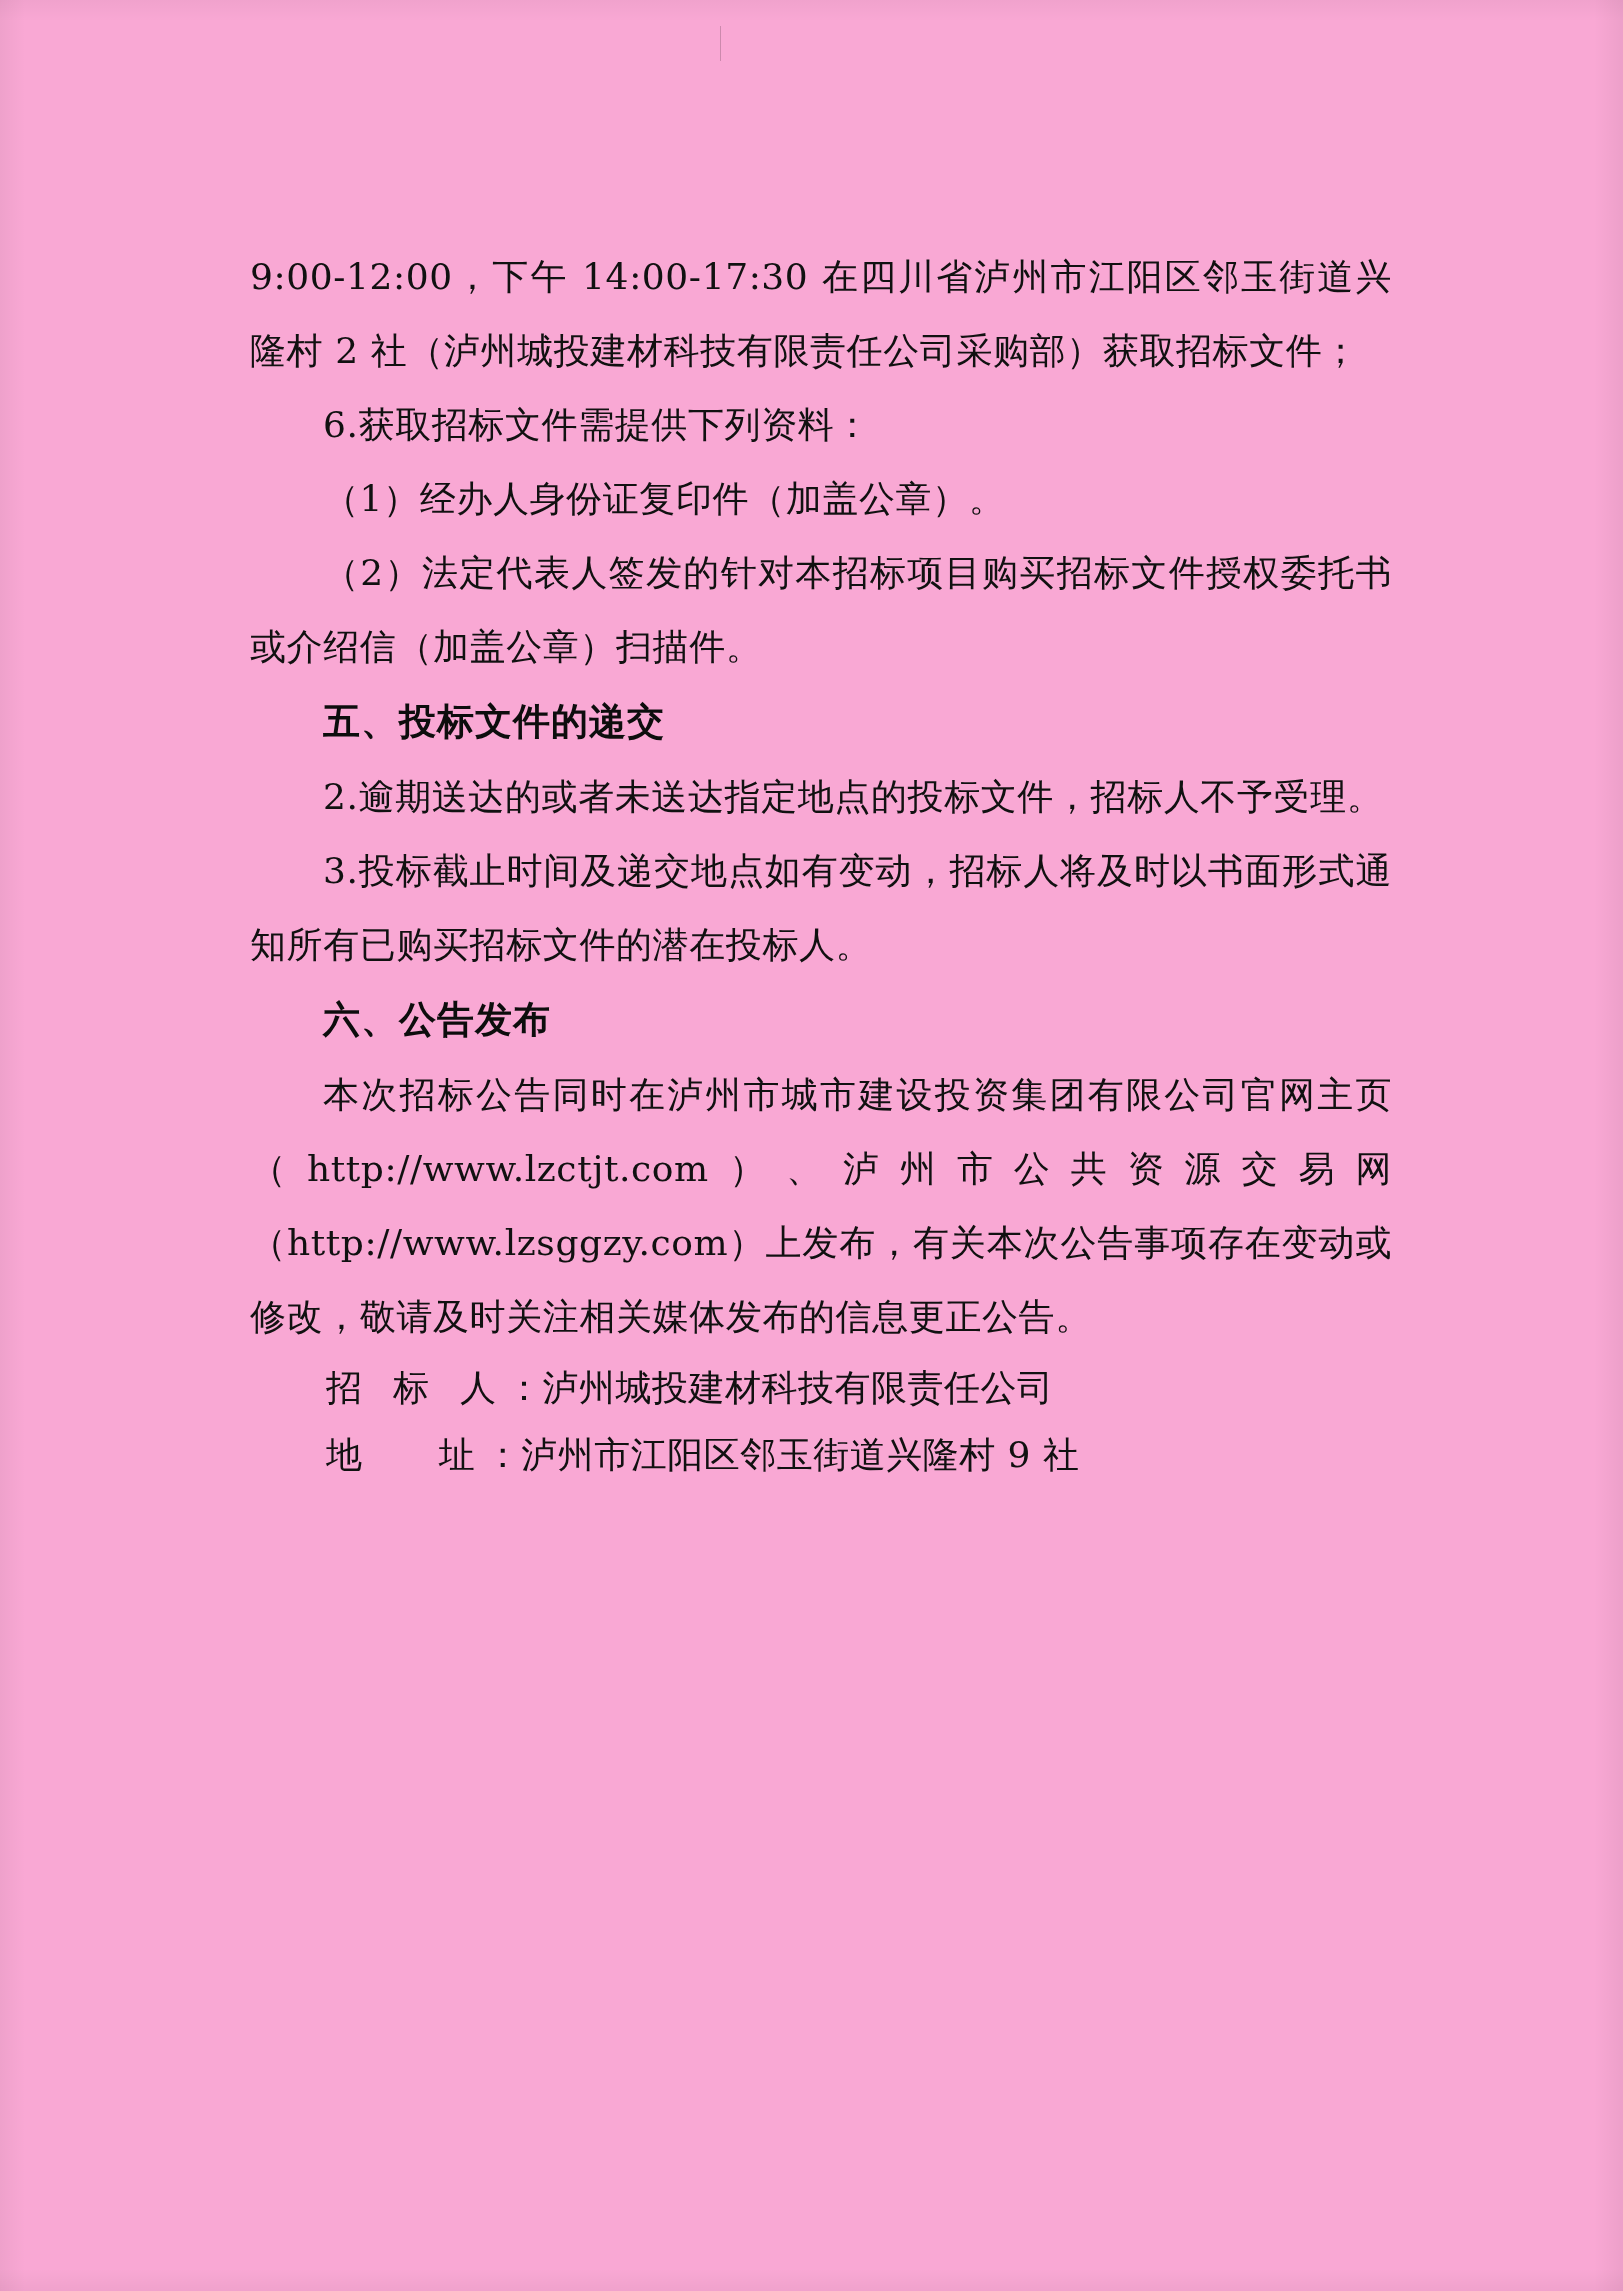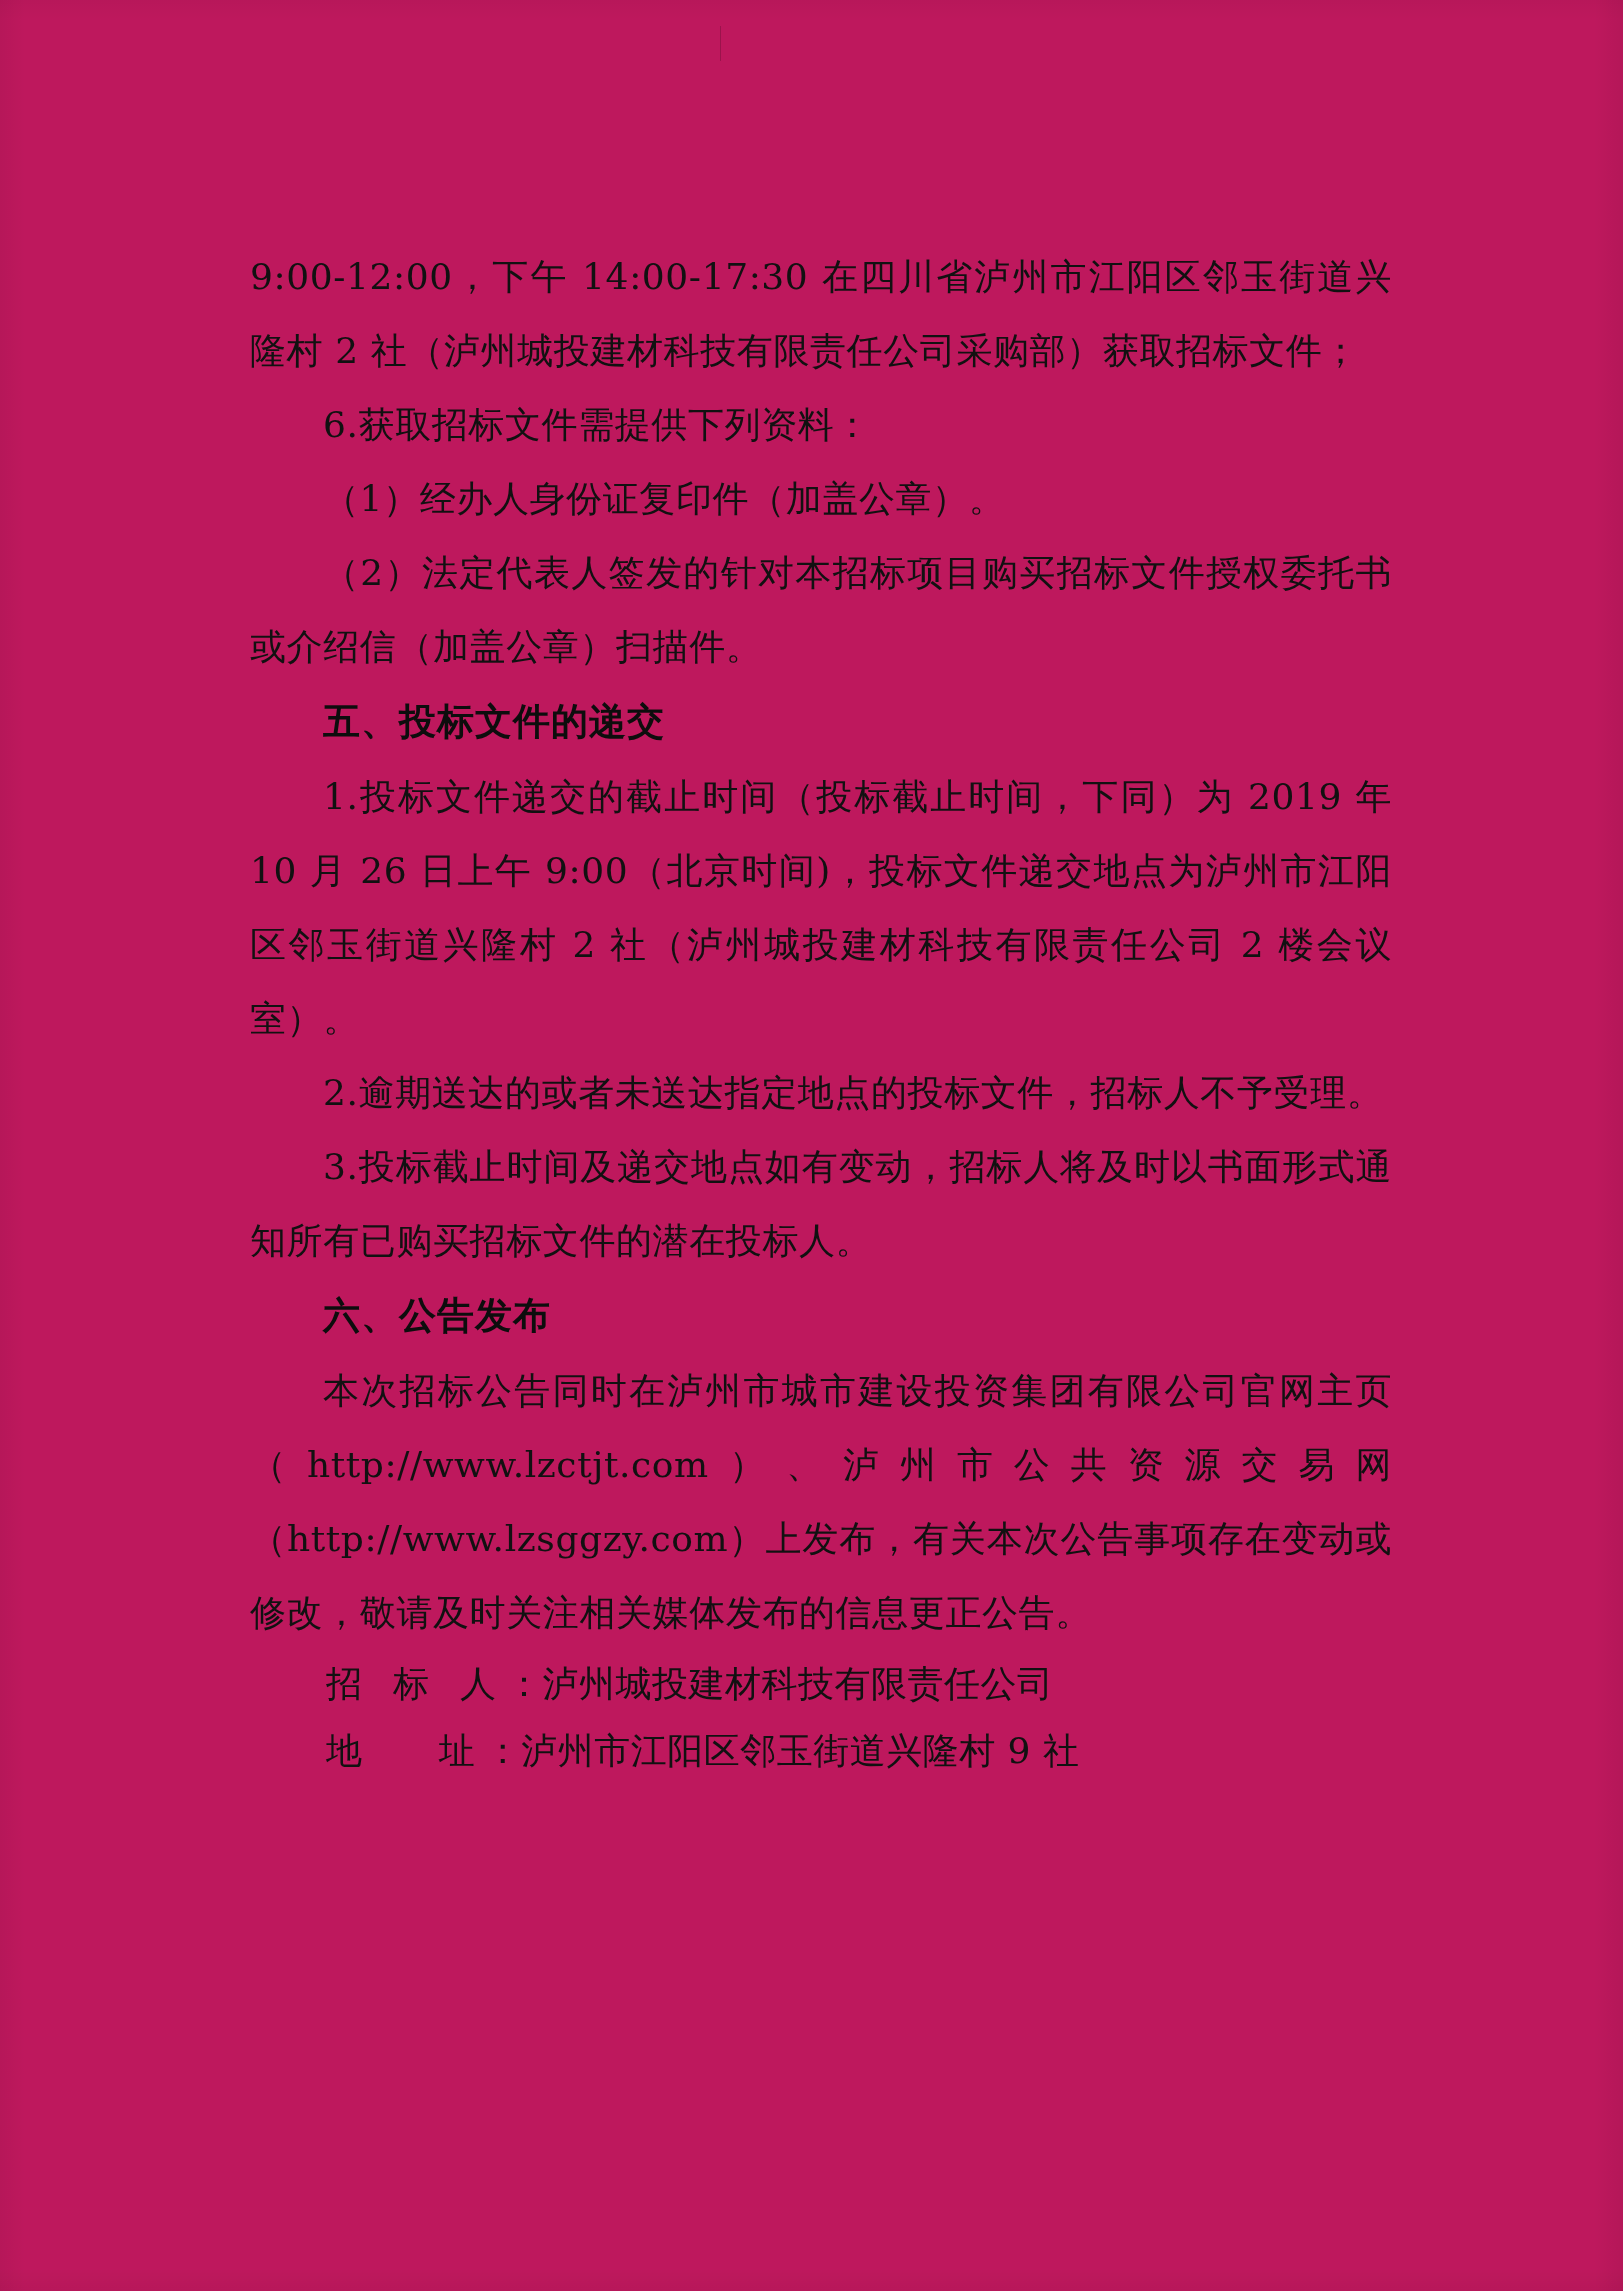--- a/index.html
+++ b/index.html
@@ -13,21 +13,21 @@
     position: relative;
     font-family: "DejaVu Serif", "Liberation Serif", serif;
     color: #1a1a1a;
     overflow: hidden;
   }
 
   
   .page {
     position: absolute;
     inset: 0;
-    background: #be185d;
+    background: #f9a8d4;
   }
   .page::before {
     
     content: "";
     position: absolute;
     inset: 0;
     background:
       linear-gradient(to right, rgba(0,0,0,0.045) 0px, rgba(0,0,0,0.0) 25.5px),
       linear-gradient(to left, rgba(0,0,0,0.05) 0px, rgba(0,0,0,0.0) 29px),
       linear-gradient(to bottom, rgba(0,0,0,0.035) 0px, rgba(0,0,0,0.0) 21.6px),
@@ -99,21 +99,20 @@
     <p class="body">9:00-12:00，下午 14:00-17:30 在四川省泸州市江阳区邻玉街道兴隆村 2 社（泸州城投建材科技有限责任公司采购部）获取招标文件；</p>
 
     <p class="indent">6.获取招标文件需提供下列资料：</p>
 
     <p class="indent">（1）经办人身份证复印件（加盖公章）。</p>
 
     <p class="indent">（2）法定代表人签发的针对本招标项目购买招标文件授权委托书或介绍信（加盖公章）扫描件。</p>
 
     <h2>五、投标文件的递交</h2>
 
-    <p class="indent">1.投标文件递交的截止时间（投标截止时间，下同）为 2019 年 10 月 26 日上午 9:00（北京时间)，投标文件递交地点为泸州市江阳区邻玉街道兴隆村 2 社（泸州城投建材科技有限责任公司 2 楼会议室）。</p>
 
     <p class="indent">2.逾期送达的或者未送达指定地点的投标文件，招标人不予受理。</p>
 
     <p class="indent">3.投标截止时间及递交地点如有变动，招标人将及时以书面形式通知所有已购买招标文件的潜在投标人。</p>
 
     <h2>六、公告发布</h2>
 
     <p class="indent">本次招标公告同时在泸州市城市建设投资集团有限公司官网主页（http://www.lzctjt.com）、泸州市公共资源交易网（http://www.lzsggzy.com）上发布，有关本次公告事项存在变动或修改，敬请及时关注相关媒体发布的信息更正公告。</p>
 
 

